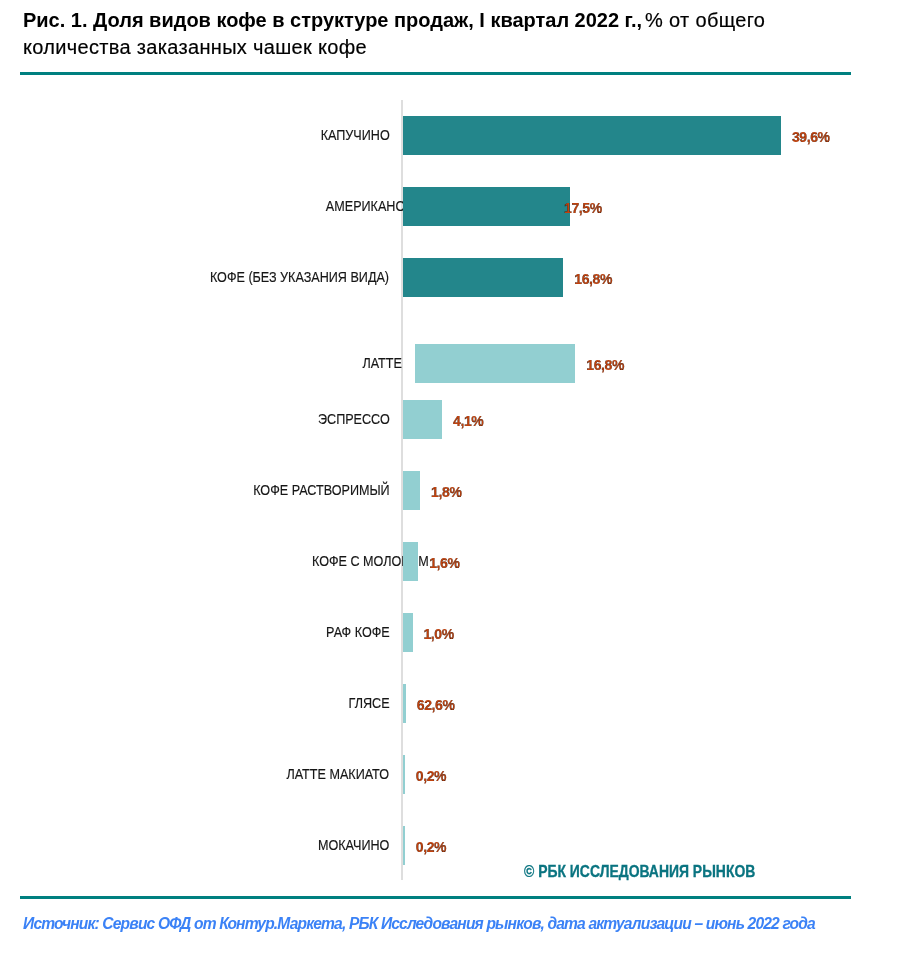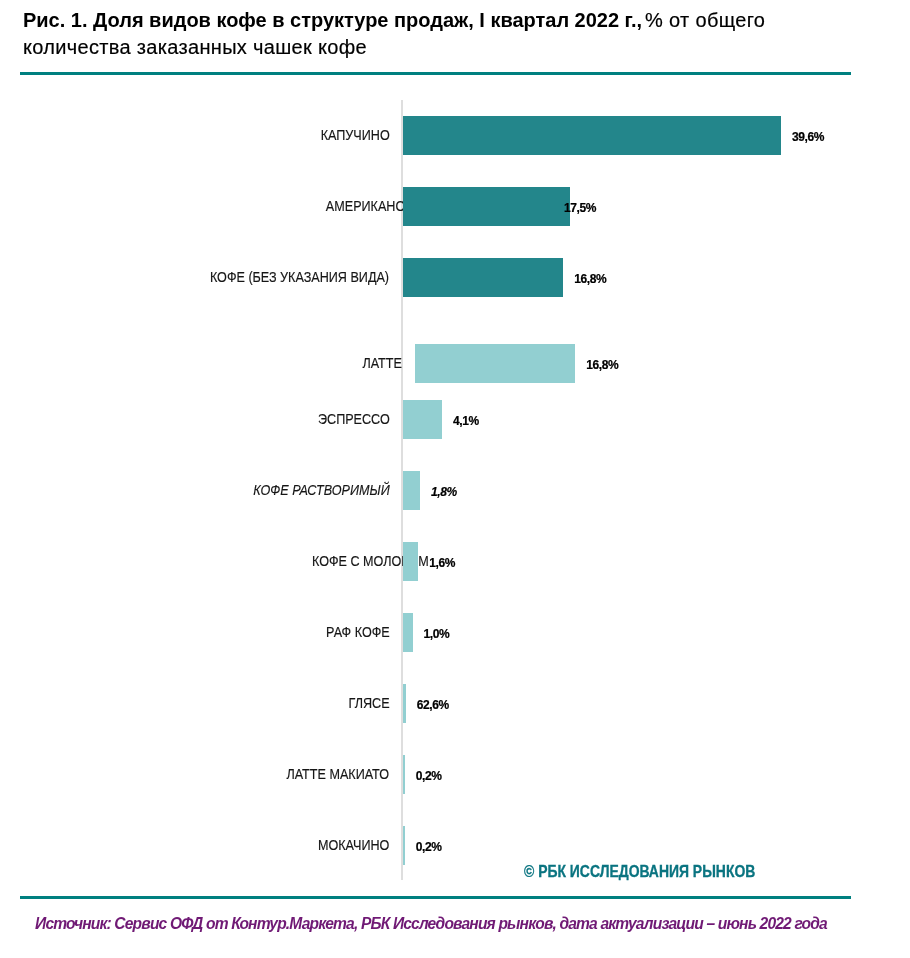--- a/index.html
+++ b/index.html
@@ -85,23 +85,23 @@
     position: absolute;
     left: 403px;
     top: 0;
     height: 39px;
   }
   .val {
     position: absolute;
     top: 2px;
     height: 39px;
     line-height: 39px;
-    font-size: 12px;
+    font-size: 14px;
     font-weight: 700;
-    color: #000000;
+    color: #c2410c;
     white-space: nowrap;
     letter-spacing: -0.38px;
     -webkit-text-stroke: 0.22px #000000;
   }
 
   
   .copyright {
     position: absolute;
     left: 524px;
     top: 862.8px;
@@ -110,26 +110,26 @@
     color: #0a7480;
     white-space: nowrap;
     transform: scaleX(0.877);
     transform-origin: 0 0;
     -webkit-text-stroke: 0.3px #0a7480;
   }
 
   
   .source {
     position: absolute;
-    left: 35px;
+    left: 23px;
     top: 914.8px;
     font-size: 15.6px;
     font-style: italic;
     font-weight: 700;
-    color: #701a75;
+    color: #3b82f6;
     white-space: nowrap;
     letter-spacing: -0.84px;
   }
 </style>
 </head>
 <body>
 
 <div class="page">
 
   <div class="title">
@@ -159,21 +159,21 @@
         <div class="row" style="top: 248px; margin-left: 12px;">
           <div class="cat">ЛАТТЕ</div>
           <div class="bar" style="width: 160.356px; background: rgb(146, 207, 209);"></div>
           <div class="val" style="left: 574.256px;">16,8%</div>
         </div>
         <div class="row" style="top: 304px;">
           <div class="cat">ЭСПРЕССО</div>
           <div class="bar" style="width: 39.1345px; background: rgb(146, 207, 209);"></div>
           <div class="val" style="left: 453.034px;">4,1%</div>
         </div>
-        <div class="row" style="top: 375px; font-style: italic;">
+        <div class="row" style="top: 375px;">
           <div class="cat">КОФЕ РАСТВОРИМЫЙ</div>
           <div class="bar" style="width: 17.181px; background: rgb(146, 207, 209);"></div>
           <div class="val" style="left: 431.081px;">1,8%</div>
         </div>
         <div class="row" style="top: 446px; padding-left: 39px;">
           <div class="cat">КОФЕ С МОЛОКОМ</div>
           <div class="bar" style="width: 15.272px; background: rgb(146, 207, 209);"></div>
           <div class="val" style="left: 429.172px;">1,6%</div>
         </div>
         <div class="row" style="top: 517px;">

